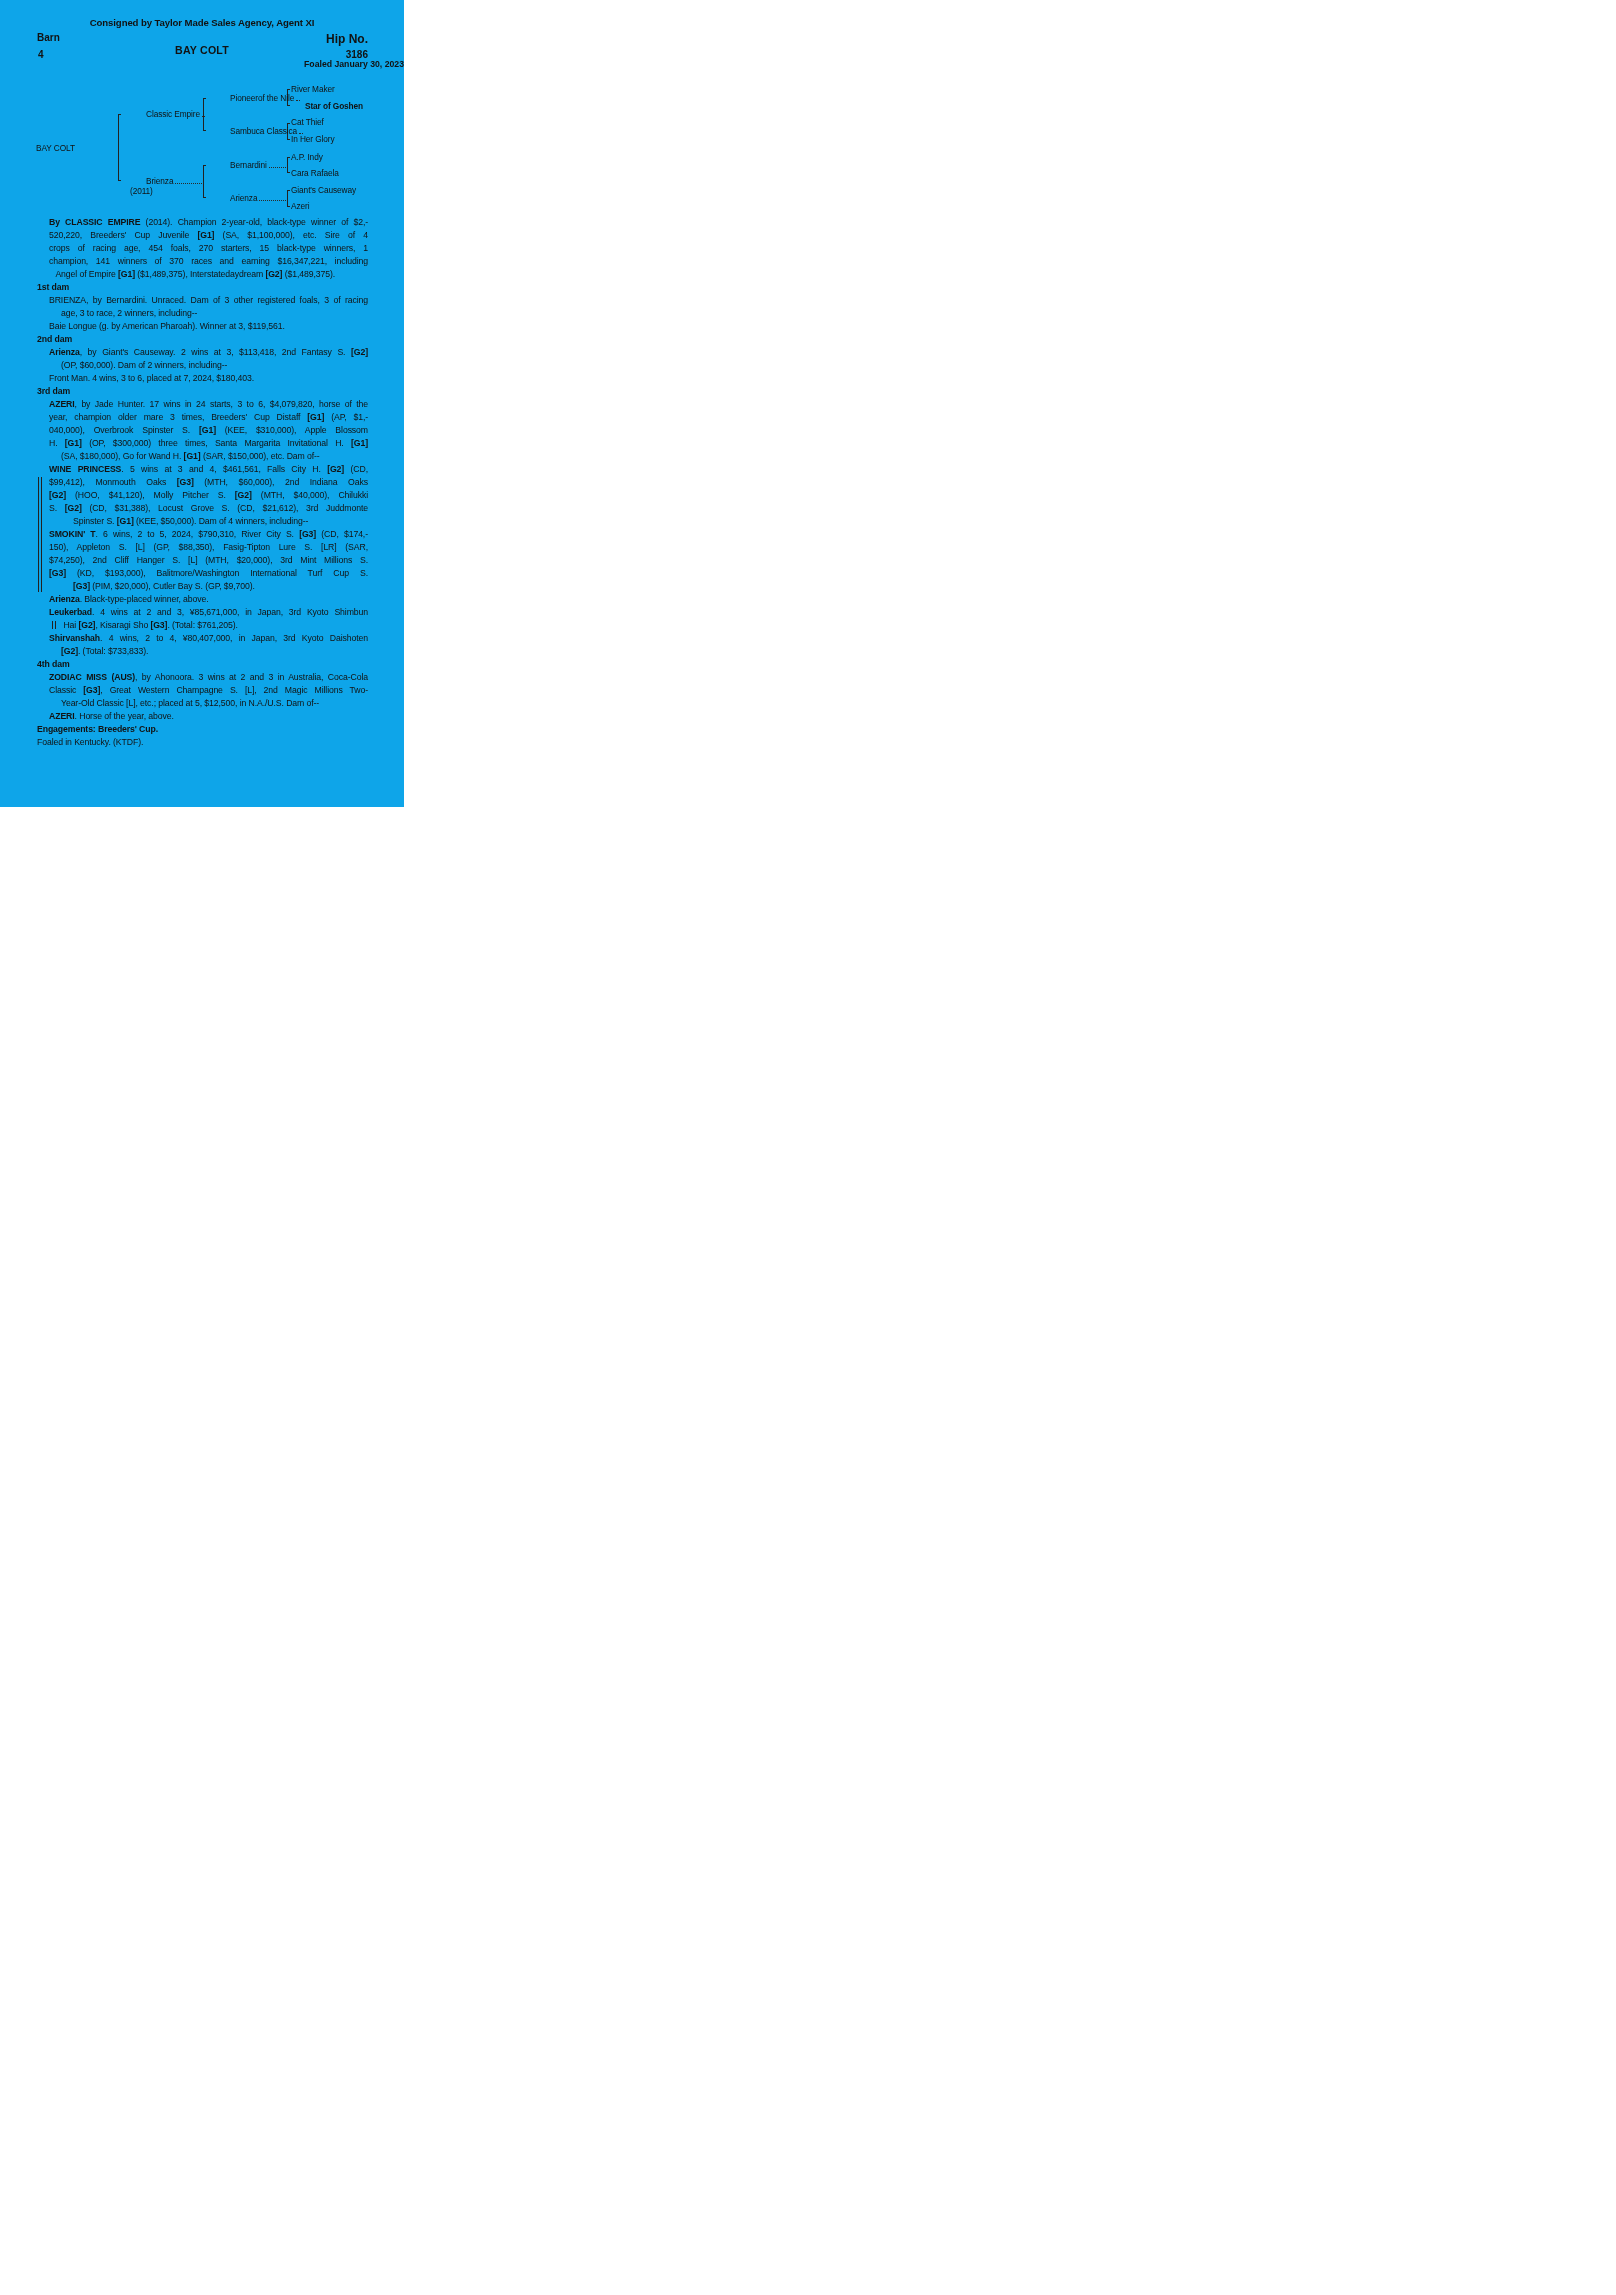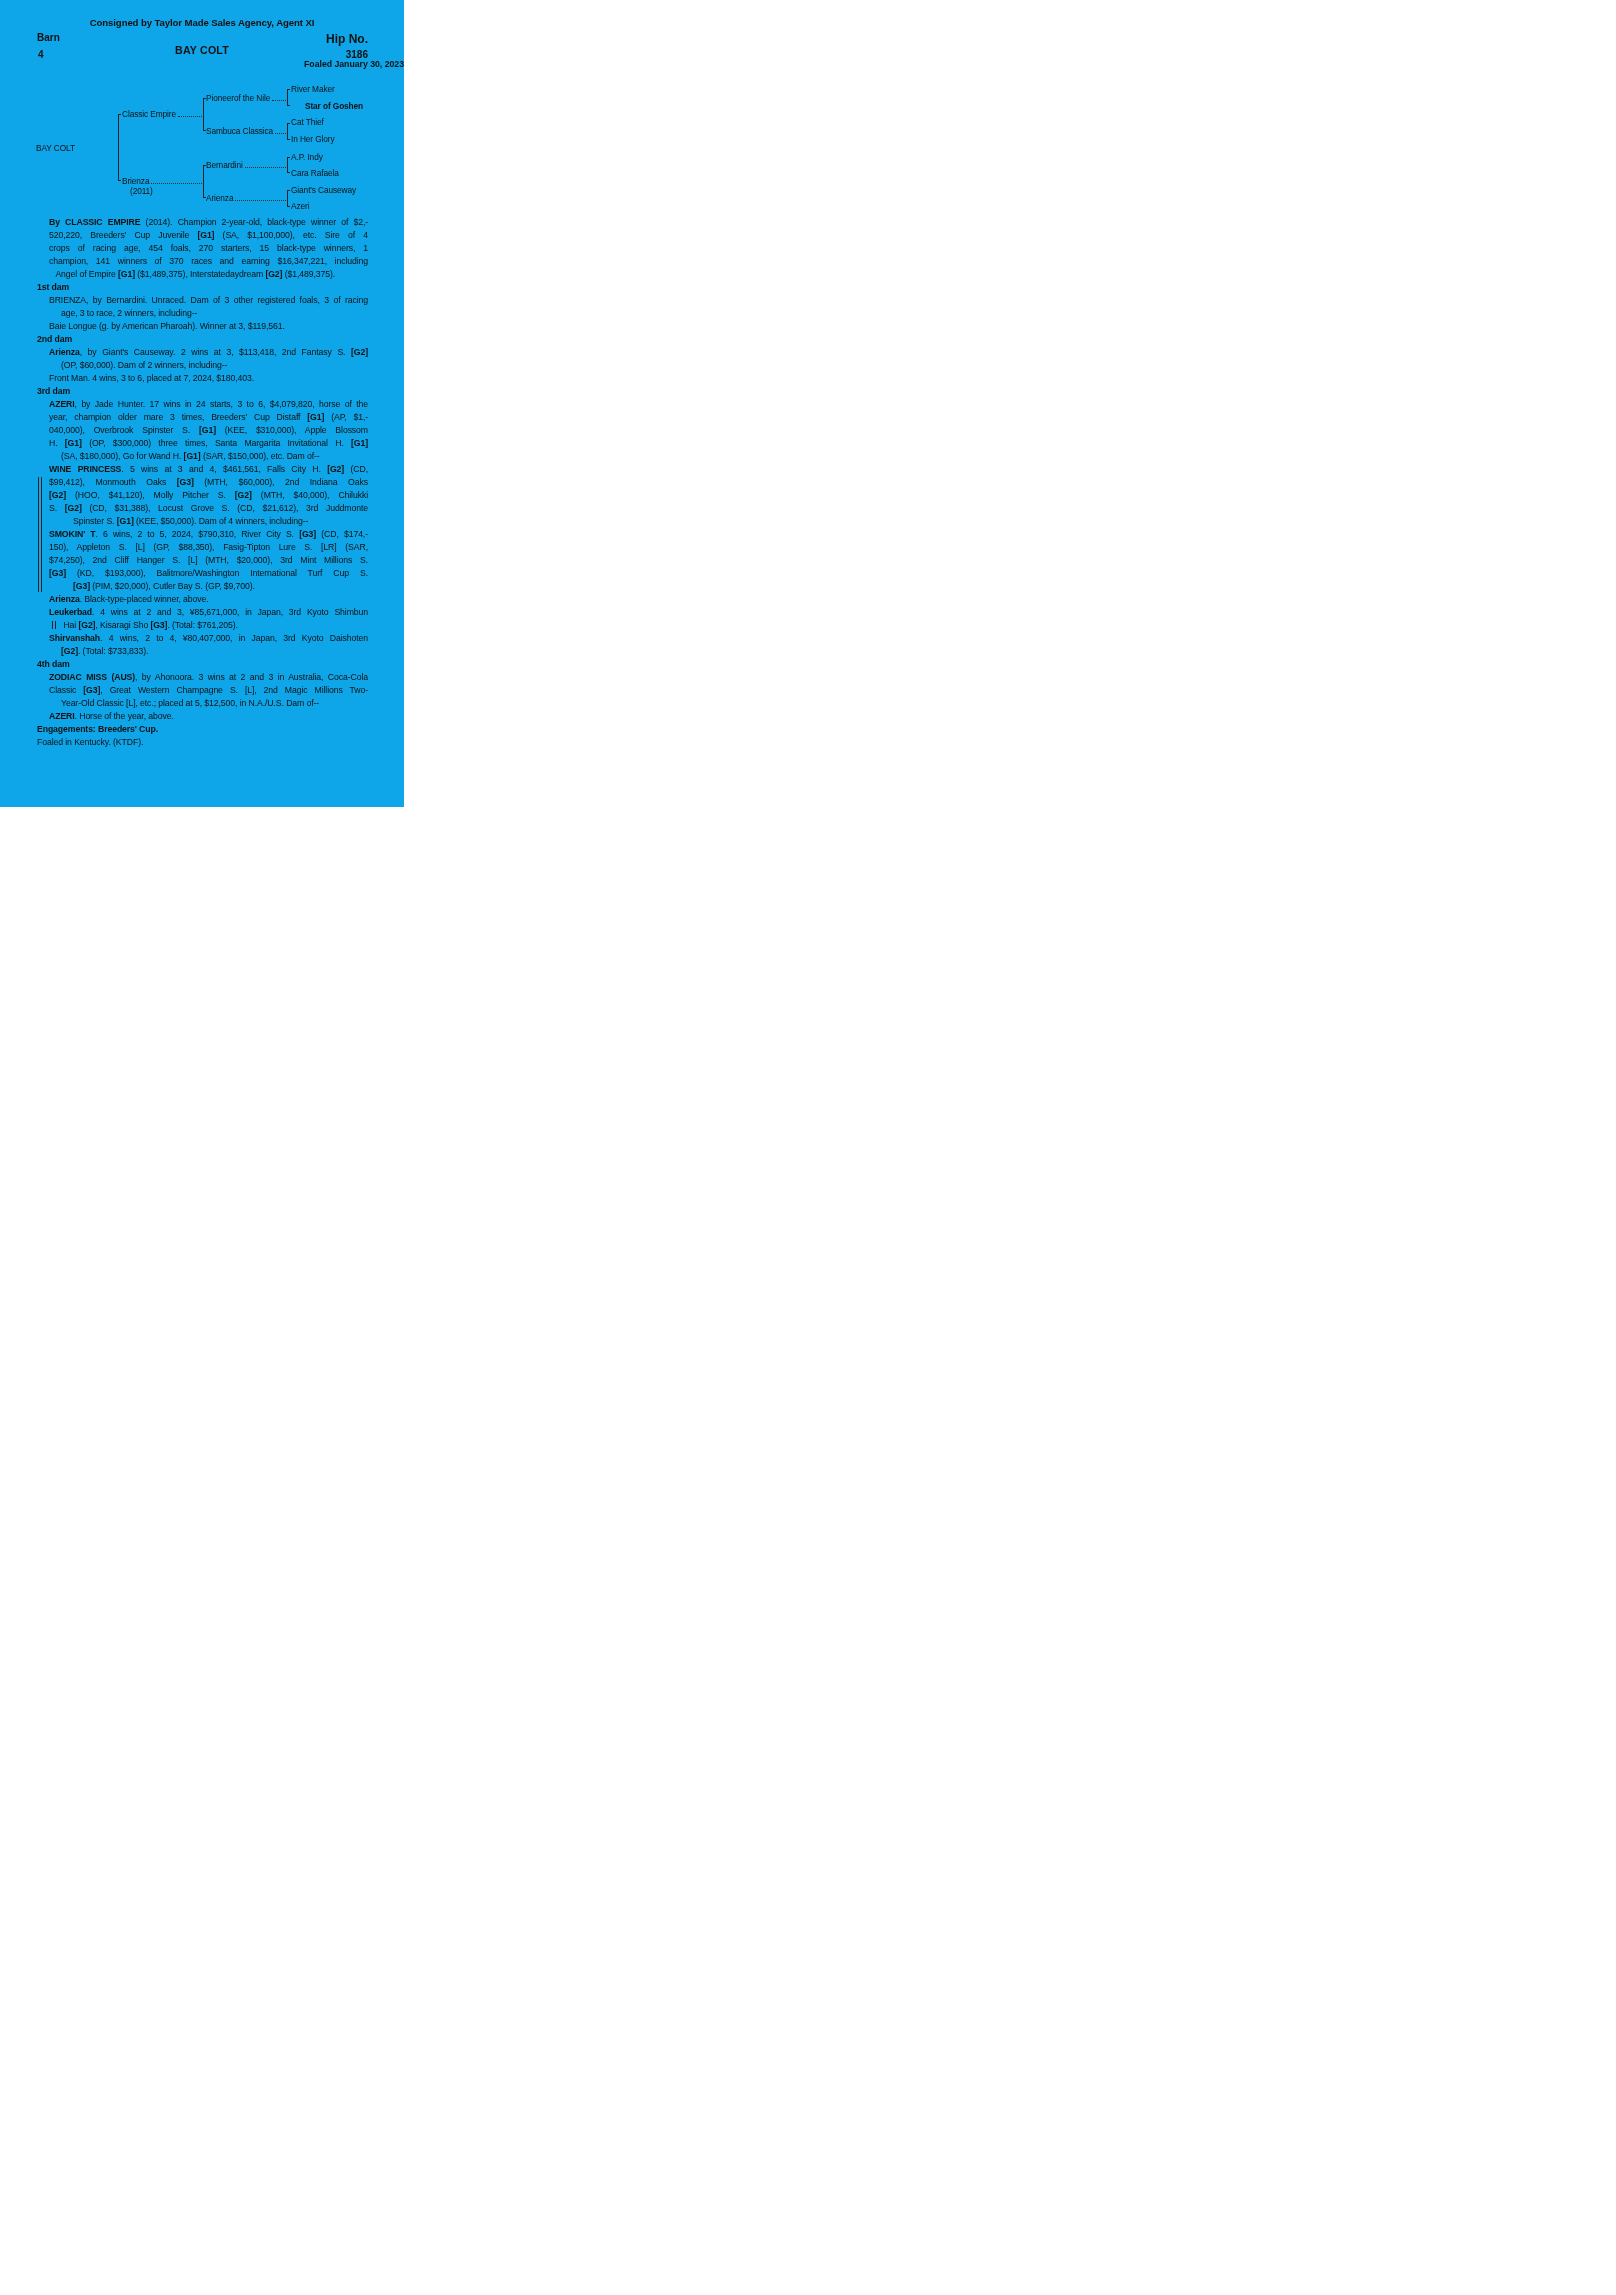--- a/index.html
+++ b/index.html
@@ -19,21 +19,21 @@
   .barn-num   { position:absolute; left:38px;  top:49px; font-size:10px; font-weight:bold; }
   .hip-label  { position:absolute; right:36px; top:32px;  font-size:12px; font-weight:bold; text-align:center; }
   .hip-num    { position:absolute; right:36px; top:49px; font-size:10px; font-weight:bold; }
   .title  { position:absolute; top:44px;  left:0; right:0; text-align:center; font-weight:bold; font-size:10.6px; letter-spacing:0.2px; }
   .foaled { position:absolute; top:59px; left:0; right:0; text-align:right; font-weight:bold; font-size:8.7px; }
 
   
   .tree { position:absolute; top:78px; left:0; width:404px; height:140px;
           font-size:8.3px; letter-spacing:-0.1px; }
   .cell { position:absolute; display:flex; align-items:flex-end; height:10px; white-space:nowrap; }
-  .cell .nm { flex:0 0 auto; }
+  .cell .nm { flex:0 0 auto;margin-left:24px; }
   .leader { flex:1 1 auto; border-bottom:0.9px dotted #2a2a2a; margin:0 1.4px 1.8px 1.8px; min-width:3.7px; }
   .plainname { position:absolute; white-space:nowrap; }
   .bracket { position:absolute; width:3.2px; box-sizing:border-box;
              border:0.7px solid #222; border-right:none; }
   .damyear { position:absolute; white-space:nowrap; }
 
   
   .bodytext { position:absolute; top:216px; left:37px; width:331px;
               font-size:8.7px; line-height:13px; letter-spacing:-0.1px; }
   .bline { min-height:13px; }

